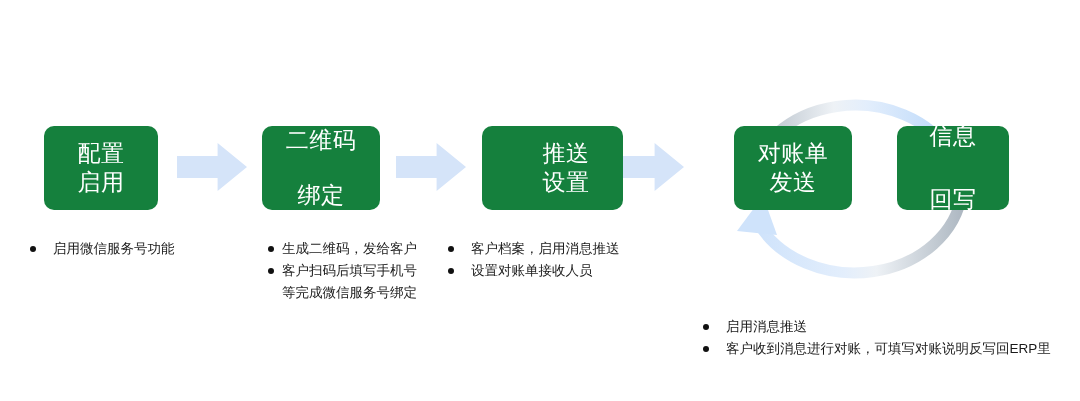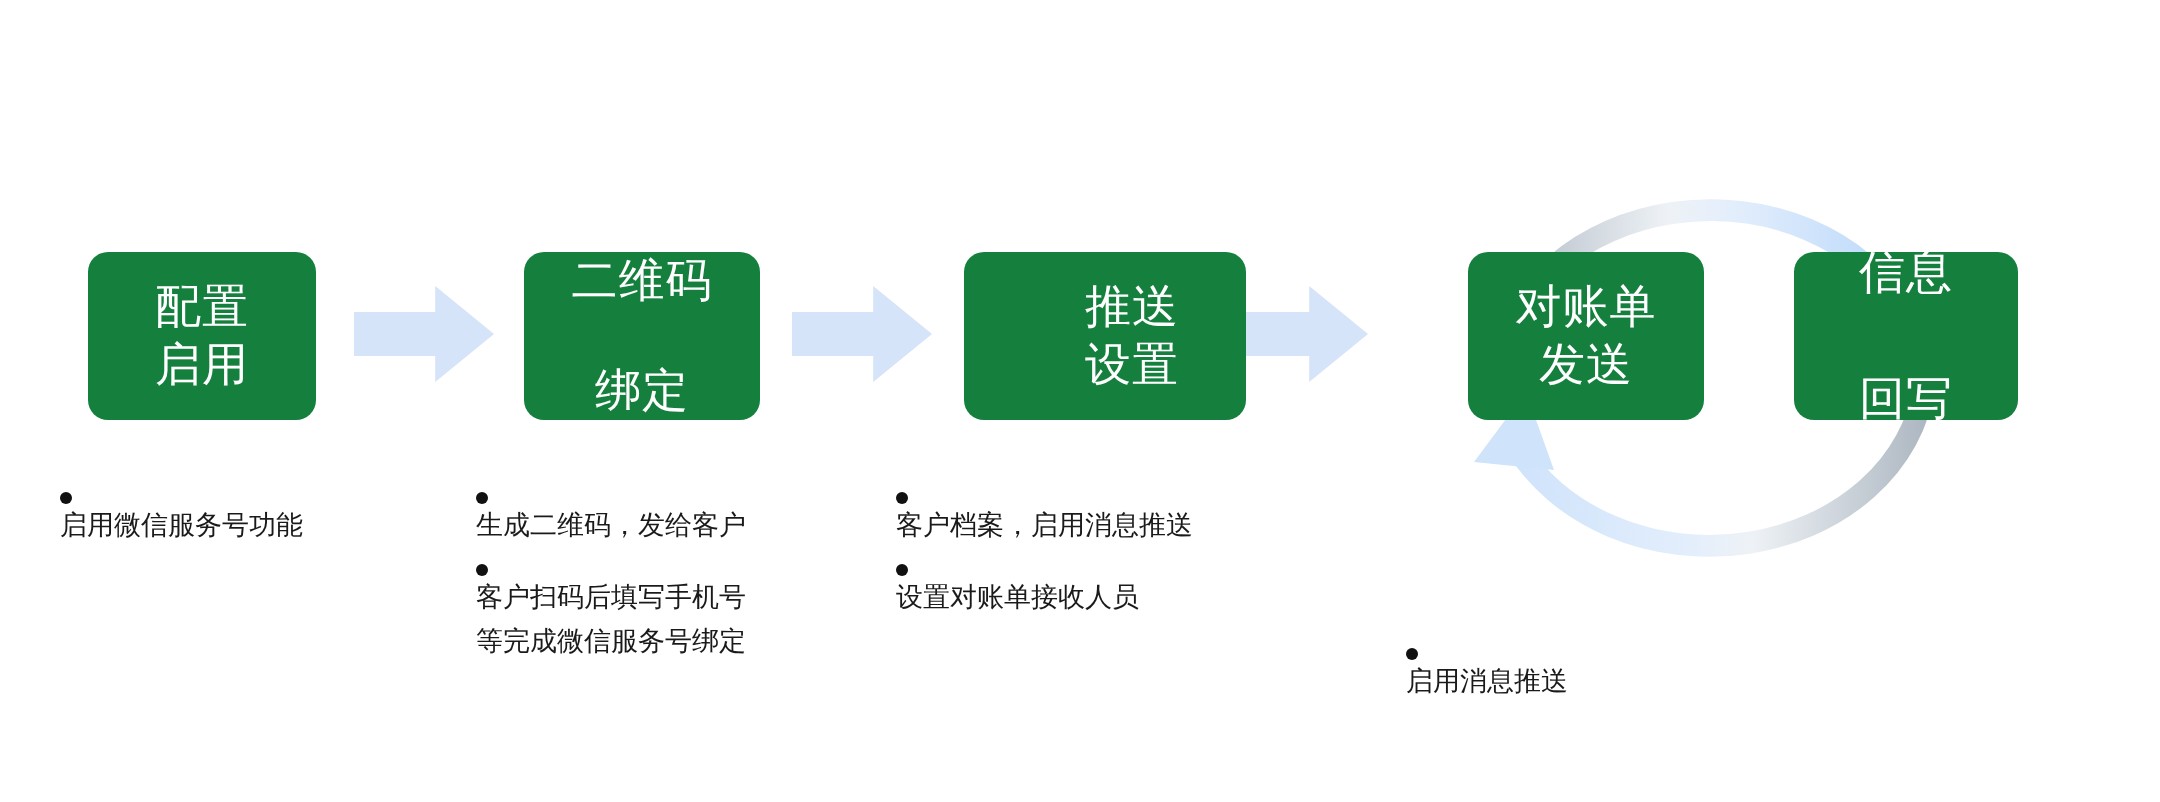--- a/index.html
+++ b/index.html
@@ -56,21 +56,20 @@
   .bullets {
     position: absolute;
     font-size: 13.5px;
     line-height: 22px;
     color: #1a1a1a;
     z-index: 6;
   }
   .bullets .row {
     display: flex;
     align-items: flex-start;
-    flex-direction: column;
   }
   .bullets .dot {
     flex: 0 0 auto;
     width: 6px;
     height: 6px;
     border-radius: 50%;
     background: #111111;
     margin-top: 8px;
   }
   .bullets .txt {
@@ -152,21 +151,21 @@
     <span class="ln">回写</span>
   </div>
 
   <div class="bullets gap-wide" style="left:30px; top:238px; width:210px;">
     <div class="row">
       <span class="dot"></span>
       <span class="txt">启用微信服务号功能</span>
     </div>
   </div>
 
-  <div class="bullets gap-narrow" style="left:238px; top:238px; width:200px;text-align:center;">
+  <div class="bullets gap-narrow" style="left:268px; top:238px; width:200px;">
     <div class="row">
       <span class="dot"></span>
       <span class="txt">生成二维码，发给客户</span>
     </div>
     <div class="row">
       <span class="dot"></span>
       <span class="txt">客户扫码后填写手机号
 等完成微信服务号绑定</span>
     </div>
   </div>
@@ -180,15 +179,19 @@
       <span class="dot"></span>
       <span class="txt">设置对账单接收人员</span>
     </div>
   </div>
 
   <div class="bullets gap-wide" style="left:703px; top:316px; width:372px;">
     <div class="row">
       <span class="dot"></span>
       <span class="txt">启用消息推送</span>
     </div>
+    <div class="row">
+      <span class="dot"></span>
+      <span class="txt">客户收到消息进行对账，可填写对账说明反写回ERP里</span>
+    </div>
   </div>
 
 </div>
 
 </body></html>

